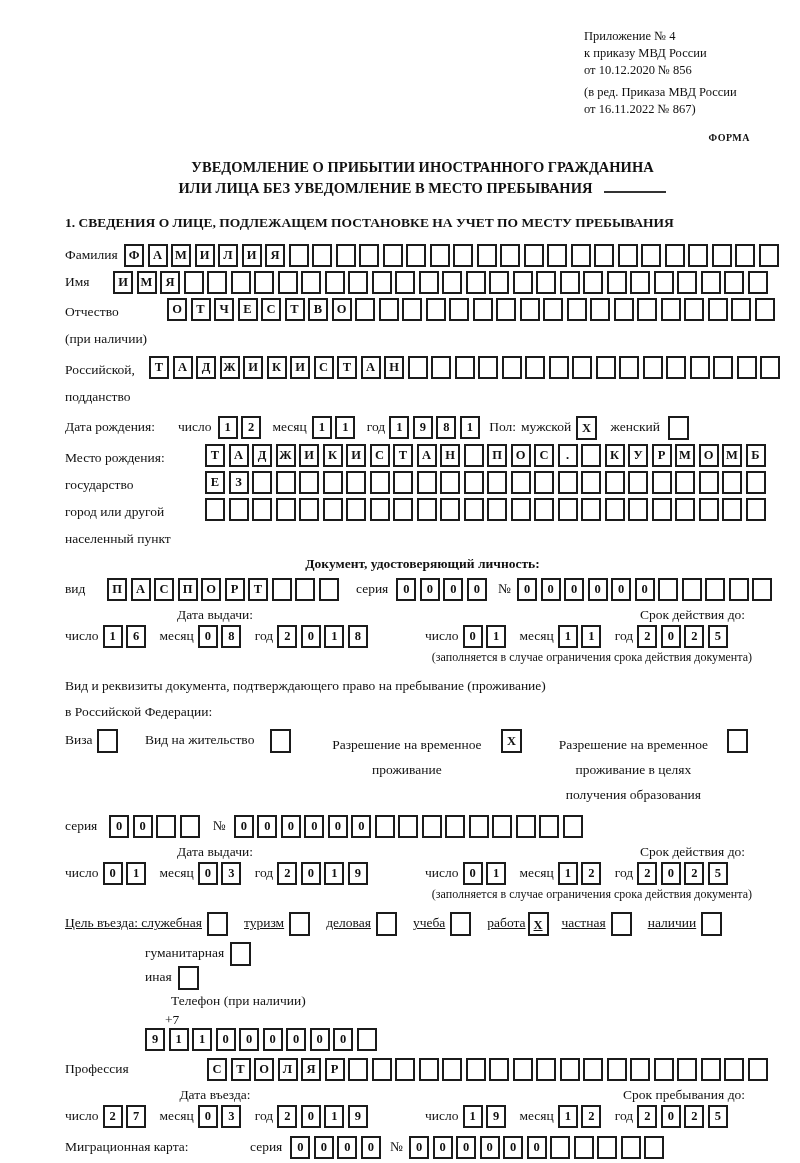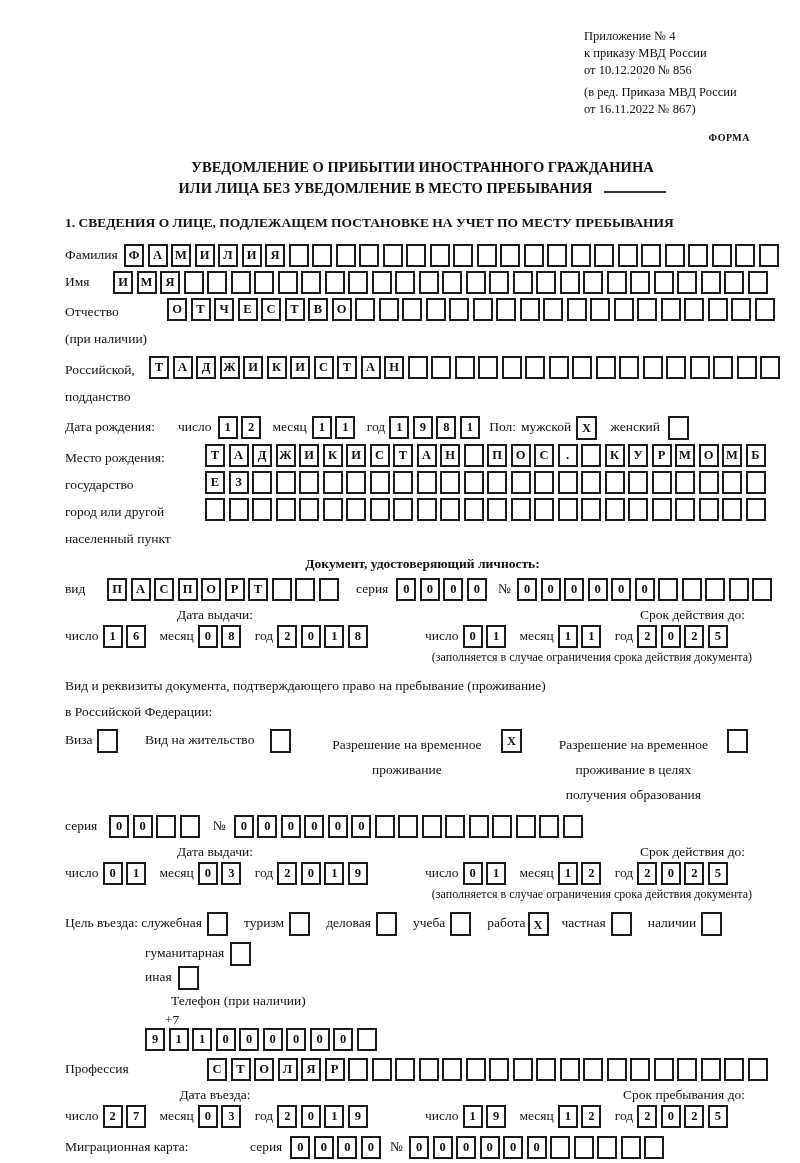--- a/index.html
+++ b/index.html
@@ -42,21 +42,21 @@
   .note{font-size:12px;text-align:right;padding-right:28px;margin-top:2px;}
   .intro{margin-top:8px;line-height:26px;}
 
   
   .permits{display:flex;align-items:flex-start;margin-top:4px;}
   .pitem{display:flex;align-items:flex-start;}
   .pitem .ptxt{padding-top:3px;}
   .pitem .ptxt.ctr{text-align:center;line-height:25px;padding-top:3px;}
   .pitem .cb{margin-left:8px;}
 
-  .purpose{display:flex;align-items:flex-start;margin-top:10px;}
+  .purpose{display:flex;align-items:flex-start;margin-top:10px;text-decoration:underline;}
   .purpose .opt{display:flex;align-items:flex-start;margin-right:11px;}
   .purpose .opt span{padding-top:3px;margin-right:5px;}
   .purpose2{display:flex;align-items:flex-start;margin-top:6px;margin-left:80px;flex-direction:column;}
   .purpose2 .opt{display:flex;align-items:flex-start;margin-right:16px;}
   .purpose2 .opt span{padding-top:3px;margin-right:6px;}
   .phone-lbl{padding-top:3px;margin-left:26px;}
   .phone-pre{padding-top:3px;margin-left:20px;margin-right:8px;}
 
   .reps{display:flex;align-items:flex-start;margin-top:8px;}
   .reps .lblcol{width:115px;flex:none;line-height:25px;padding-top:2px;}

